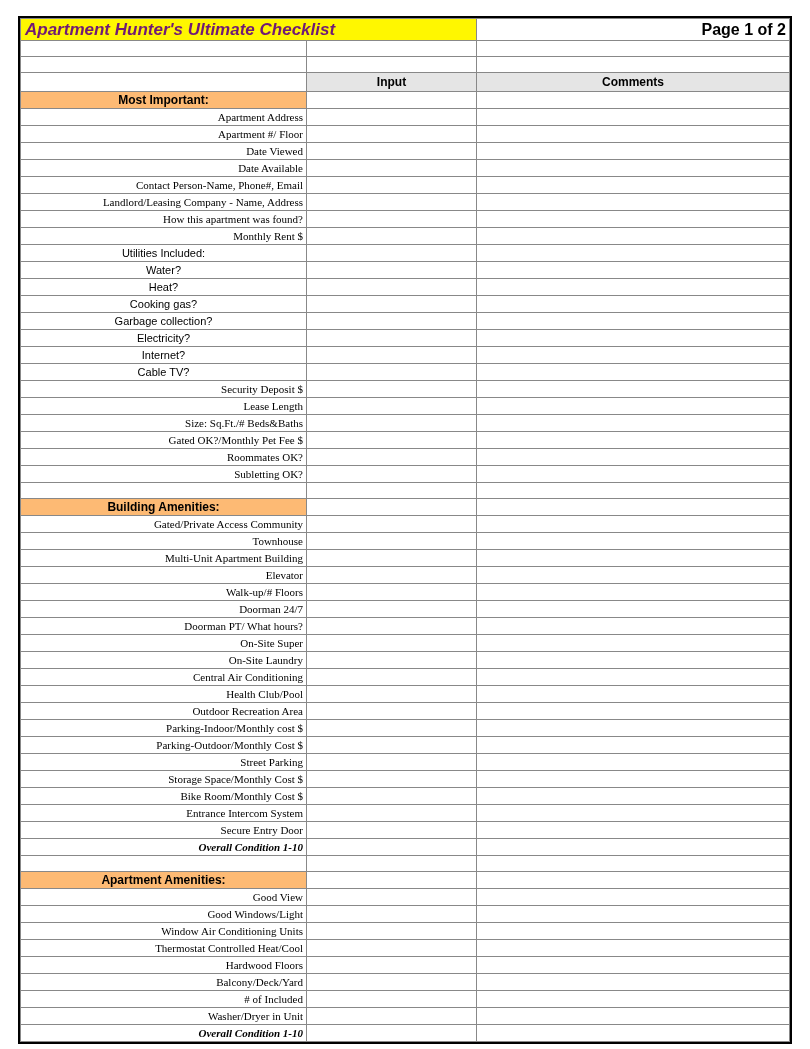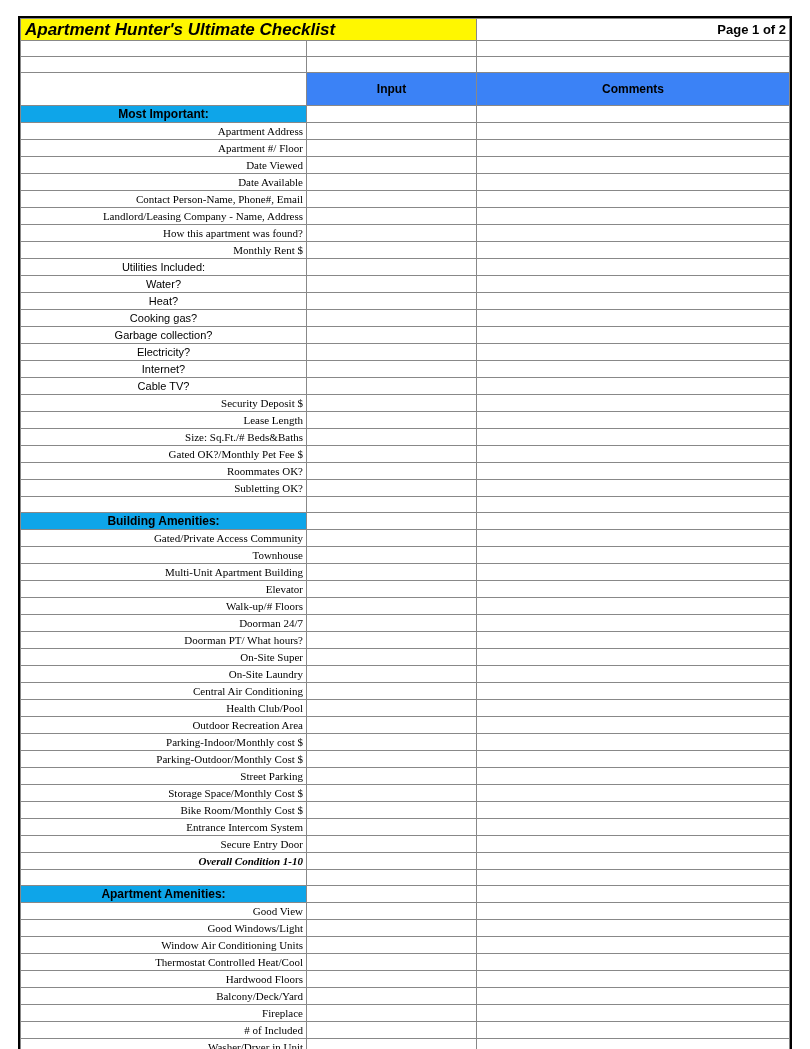--- a/index.html
+++ b/index.html
@@ -33,39 +33,39 @@
     white-space: nowrap;
   }
   col.c1 { width: 286px; }
   col.c2 { width: 170px; }
   col.c3 { }
   .title-cell {
     background: #fff700;
     font-weight: bold;
     font-style: italic;
     font-size: 17px;
-    color: #000000;
+    color: #701a75;
     height: 22px;
     padding-left: 4px;
   }
   .page-num {
     font-weight: bold;
     text-align: right;
-    font-size: 13px;
+    font-size: 16px;
     height: 22px;
   }
   .col-head {
-    background: #3b82f6;
+    background: #e5e5e5;
     font-weight: bold;
     text-align: center;
     font-size: 12px;
-    height: 33px;
+    height: 19px;
   }
   .sec-head {
-    background: #0ea5e9;
+    background: #fdba74;
     font-weight: bold;
     text-align: center;
     font-size: 12px;
   }
   .center { text-align: center; margin-left: 46px; }
   .left { text-align: right; font-family: Liberation Serif, serif; }
   .ital { font-style: italic; font-weight: bold; }
 </style>
 </head>
 <body>
@@ -356,25 +356,20 @@
           <td class="left">Hardwood Floors</td>
           <td></td>
           <td></td>
         </tr>
         <tr>
           <td class="left">Balcony/Deck/Yard</td>
           <td></td>
           <td></td>
         </tr>
         <tr>
-          <td class="left">Fireplace</td>
-          <td></td>
-          <td></td>
-        </tr>
-        <tr>
           <td class="left"># of Included</td>
           <td></td>
           <td></td>
         </tr>
         <tr>
           <td class="left">Washer/Dryer in Unit</td>
           <td></td>
           <td></td>
         </tr>
         <tr>

